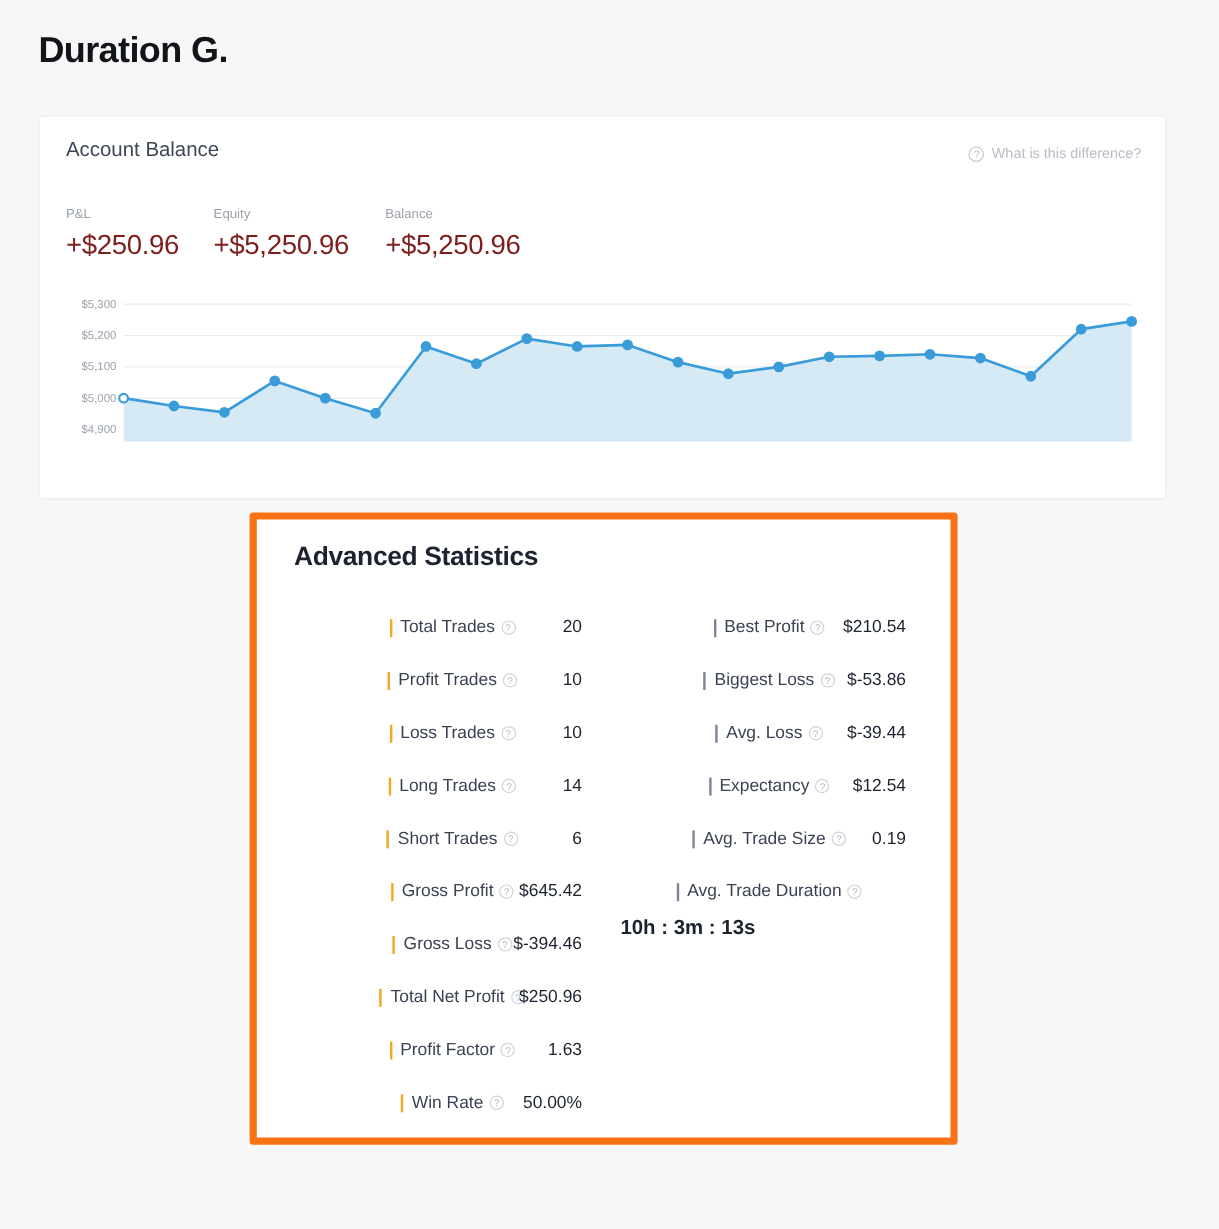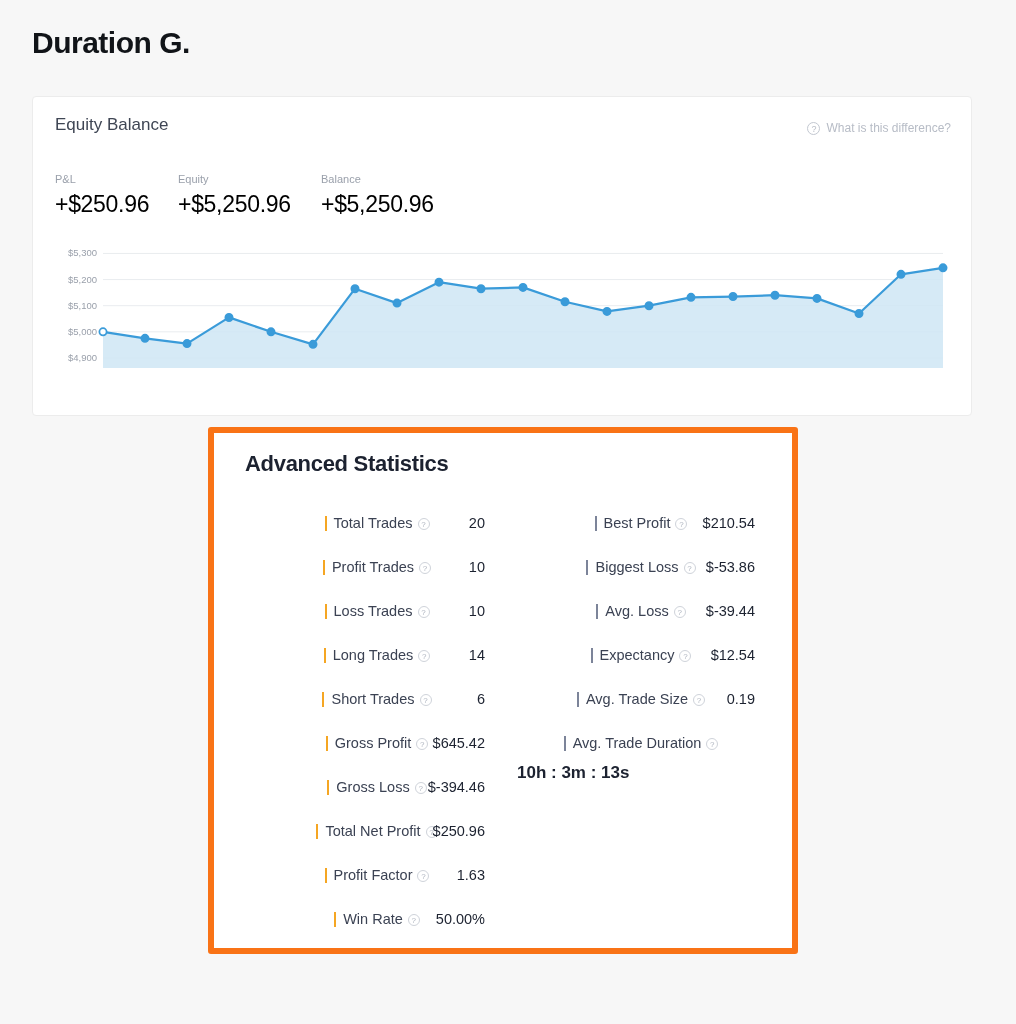--- a/index.html
+++ b/index.html
@@ -83,21 +83,21 @@
   .metric {
     margin-right: 28px;
   }
   .metric .label {
     font-size: 11px;
     color: #9aa0ab;
     margin-bottom: 6px;
   }
   .metric .value {
     font-size: 23px;
-    color: #000000;
+    color: #7f1d1d;
     letter-spacing: -0.3px;
   }
   .metric.m0 { width: 95px; }
   .metric.m1 { width: 115px; }
   .chart-wrap {
     position: absolute;
     left: 22px;
     top: 140px;
     width: 896px;
     height: 150px;
@@ -171,21 +171,21 @@
     font-weight: bold;
     color: #1c2230;
   }
 </style>
 </head>
 <body>
 
 <div class="page-title">Duration G.</div>
 
 <div class="balance-card">
-  <div class="balance-title">Equity Balance</div>
+  <div class="balance-title">Account Balance</div>
   <div class="diff-link">
     <span class="qmark">?</span>
     <span>What is this difference?</span>
   </div>
 
   <div class="metrics">
     <div class="metric m0">
       <div class="label">P&amp;L</div>
       <div class="value">+$250.96</div>
     </div>

